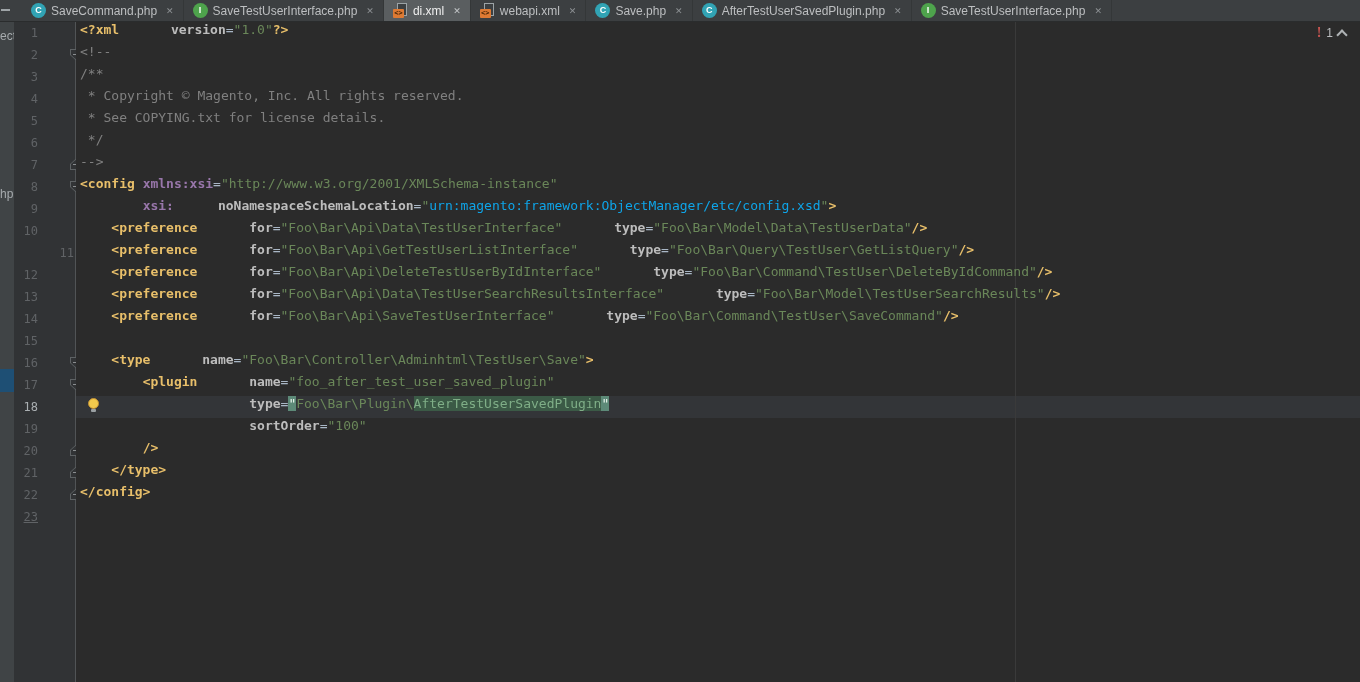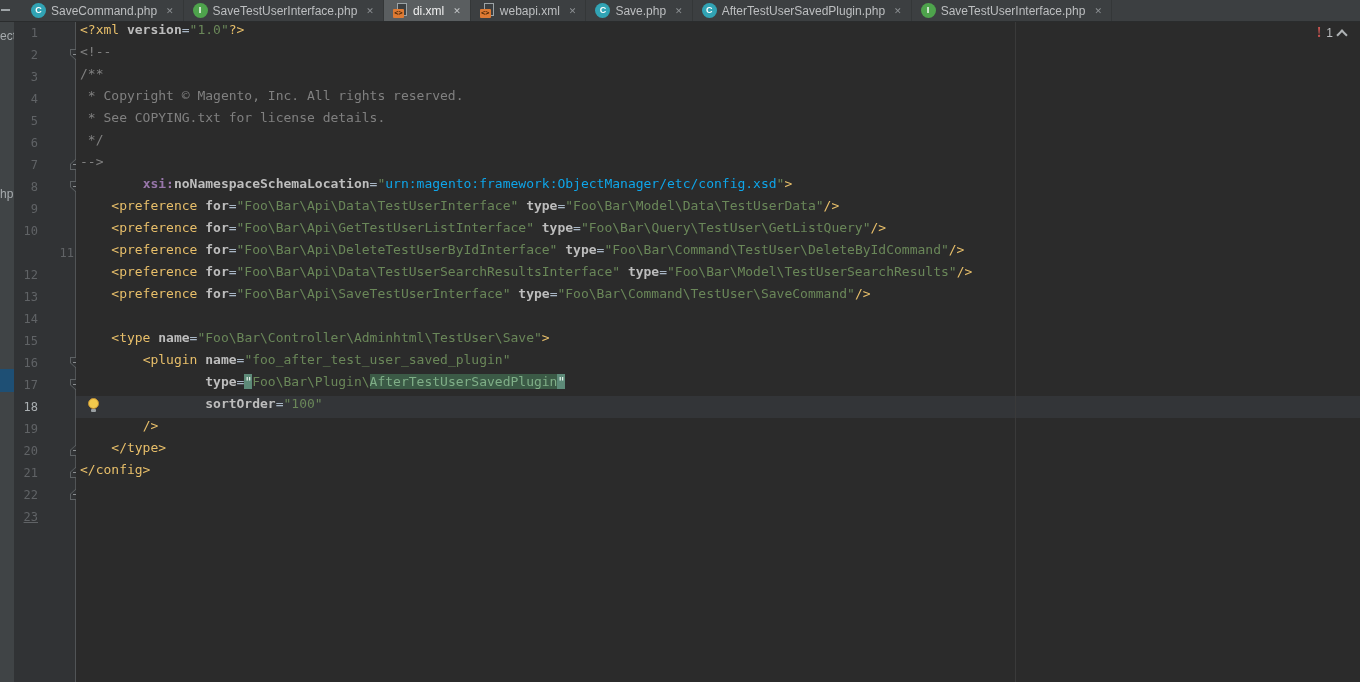--- a/index.html
+++ b/index.html
@@ -61,22 +61,22 @@
   .fm.end .outer,   .fm.end .inner   { clip-path:polygon(50% 0,100% 45%,100% 100%,0 100%,0 45%); }
   .fm .dash { position:absolute; left:3px; right:3px; top:5px; height:1px; background:#8A8D8F; }
 
   
   .editor { position:absolute; left:76px; top:22px; right:0; bottom:0; background:#2B2B2B; }
   .margin-guide { position:absolute; left:939px; top:0; bottom:0; width:1px; background:#3A3A3A; }
   .current-line-bg { position:absolute; left:0; right:0; top:374px; height:22px; background:#333538; }
   .code { position:absolute; left:4px; top:0; right:0; }
   .code-line { height:22px; line-height:22px; white-space:pre; font:13px "DejaVu Sans Mono", monospace; }
 
-  .tok-tag   { color:#E8BF6A; font-weight:normal; }
-  .tok-attr  { color:#BDBDBD; font-weight:bold; }
+  .tok-tag   { color:#E8BF6A; font-weight:bold; }
+  .tok-attr  { color:#BDBDBD; font-weight:bold;margin-left:44px; }
   .tok-str   { color:#6A8759; }
   .tok-com   { color:#808080; }
   .tok-ns    { color:#9876AA; font-weight:bold; }
   .tok-err   { color:#0ea5e9; }
   .tok-plain { color:#A9B7C6; }
   .tok-hlq   { color:#EAF6EE; background:#5D8A78; }
   .tok-hls   { color:#7FAE87; background:#3B5A46; }
 
   
   .bulb { position:absolute; left:11px; top:376px; width:12px; height:16px; }
@@ -221,20 +221,21 @@
   <div class="current-line-bg"></div>
   <div class="margin-guide"></div>
   <div class="code" id="code-lines">
       <div class="code-line"><span class="tok-tag">&lt;?xml </span><span class="tok-attr">version</span><span class="tok-plain">=</span><span class="tok-str">"1.0"</span><span class="tok-tag">?&gt;</span></div>
       <div class="code-line"><span class="tok-com">&lt;!--</span></div>
       <div class="code-line"><span class="tok-com">/**</span></div>
       <div class="code-line"><span class="tok-com"> * Copyright © Magento, Inc. All rights reserved.</span></div>
       <div class="code-line"><span class="tok-com"> * See COPYING.txt for license details.</span></div>
       <div class="code-line"><span class="tok-com"> */</span></div>
       <div class="code-line"><span class="tok-com">--&gt;</span></div>
+      <div class="code-line"><span class="tok-tag">&lt;config </span><span class="tok-ns">xmlns:xsi</span><span class="tok-plain">=</span><span class="tok-str">"http://www.w3.org/2001/XMLSchema-instance"</span></div>
       <div class="code-line"><span class="tok-plain">        </span><span class="tok-ns">xsi:</span><span class="tok-attr">noNamespaceSchemaLocation</span><span class="tok-plain">=</span><span class="tok-str">"</span><span class="tok-err">urn:magento:framework:ObjectManager/etc/config.xsd</span><span class="tok-str">"</span><span class="tok-tag">&gt;</span></div>
       <div class="code-line"><span class="tok-plain">    </span><span class="tok-tag">&lt;preference </span><span class="tok-attr">for</span><span class="tok-plain">=</span><span class="tok-str">"Foo\Bar\Api\Data\TestUserInterface"</span><span class="tok-plain"> </span><span class="tok-attr">type</span><span class="tok-plain">=</span><span class="tok-str">"Foo\Bar\Model\Data\TestUserData"</span><span class="tok-tag">/&gt;</span></div>
       <div class="code-line"><span class="tok-plain">    </span><span class="tok-tag">&lt;preference </span><span class="tok-attr">for</span><span class="tok-plain">=</span><span class="tok-str">"Foo\Bar\Api\GetTestUserListInterface"</span><span class="tok-plain"> </span><span class="tok-attr">type</span><span class="tok-plain">=</span><span class="tok-str">"Foo\Bar\Query\TestUser\GetListQuery"</span><span class="tok-tag">/&gt;</span></div>
       <div class="code-line"><span class="tok-plain">    </span><span class="tok-tag">&lt;preference </span><span class="tok-attr">for</span><span class="tok-plain">=</span><span class="tok-str">"Foo\Bar\Api\DeleteTestUserByIdInterface"</span><span class="tok-plain"> </span><span class="tok-attr">type</span><span class="tok-plain">=</span><span class="tok-str">"Foo\Bar\Command\TestUser\DeleteByIdCommand"</span><span class="tok-tag">/&gt;</span></div>
       <div class="code-line"><span class="tok-plain">    </span><span class="tok-tag">&lt;preference </span><span class="tok-attr">for</span><span class="tok-plain">=</span><span class="tok-str">"Foo\Bar\Api\Data\TestUserSearchResultsInterface"</span><span class="tok-plain"> </span><span class="tok-attr">type</span><span class="tok-plain">=</span><span class="tok-str">"Foo\Bar\Model\TestUserSearchResults"</span><span class="tok-tag">/&gt;</span></div>
       <div class="code-line"><span class="tok-plain">    </span><span class="tok-tag">&lt;preference </span><span class="tok-attr">for</span><span class="tok-plain">=</span><span class="tok-str">"Foo\Bar\Api\SaveTestUserInterface"</span><span class="tok-plain"> </span><span class="tok-attr">type</span><span class="tok-plain">=</span><span class="tok-str">"Foo\Bar\Command\TestUser\SaveCommand"</span><span class="tok-tag">/&gt;</span></div>
       <div class="code-line"></div>
       <div class="code-line"><span class="tok-plain">    </span><span class="tok-tag">&lt;type </span><span class="tok-attr">name</span><span class="tok-plain">=</span><span class="tok-str">"Foo\Bar\Controller\Adminhtml\TestUser\Save"</span><span class="tok-tag">&gt;</span></div>
       <div class="code-line"><span class="tok-plain">        </span><span class="tok-tag">&lt;plugin </span><span class="tok-attr">name</span><span class="tok-plain">=</span><span class="tok-str">"foo_after_test_user_saved_plugin"</span></div>
       <div class="code-line"><span class="tok-plain">                </span><span class="tok-attr">type</span><span class="tok-plain">=</span><span class="tok-hlq">"</span><span class="tok-str">Foo\Bar\Plugin\</span><span class="tok-hls">AfterTestUserSavedPlugin</span><span class="tok-hlq">"</span></div>

